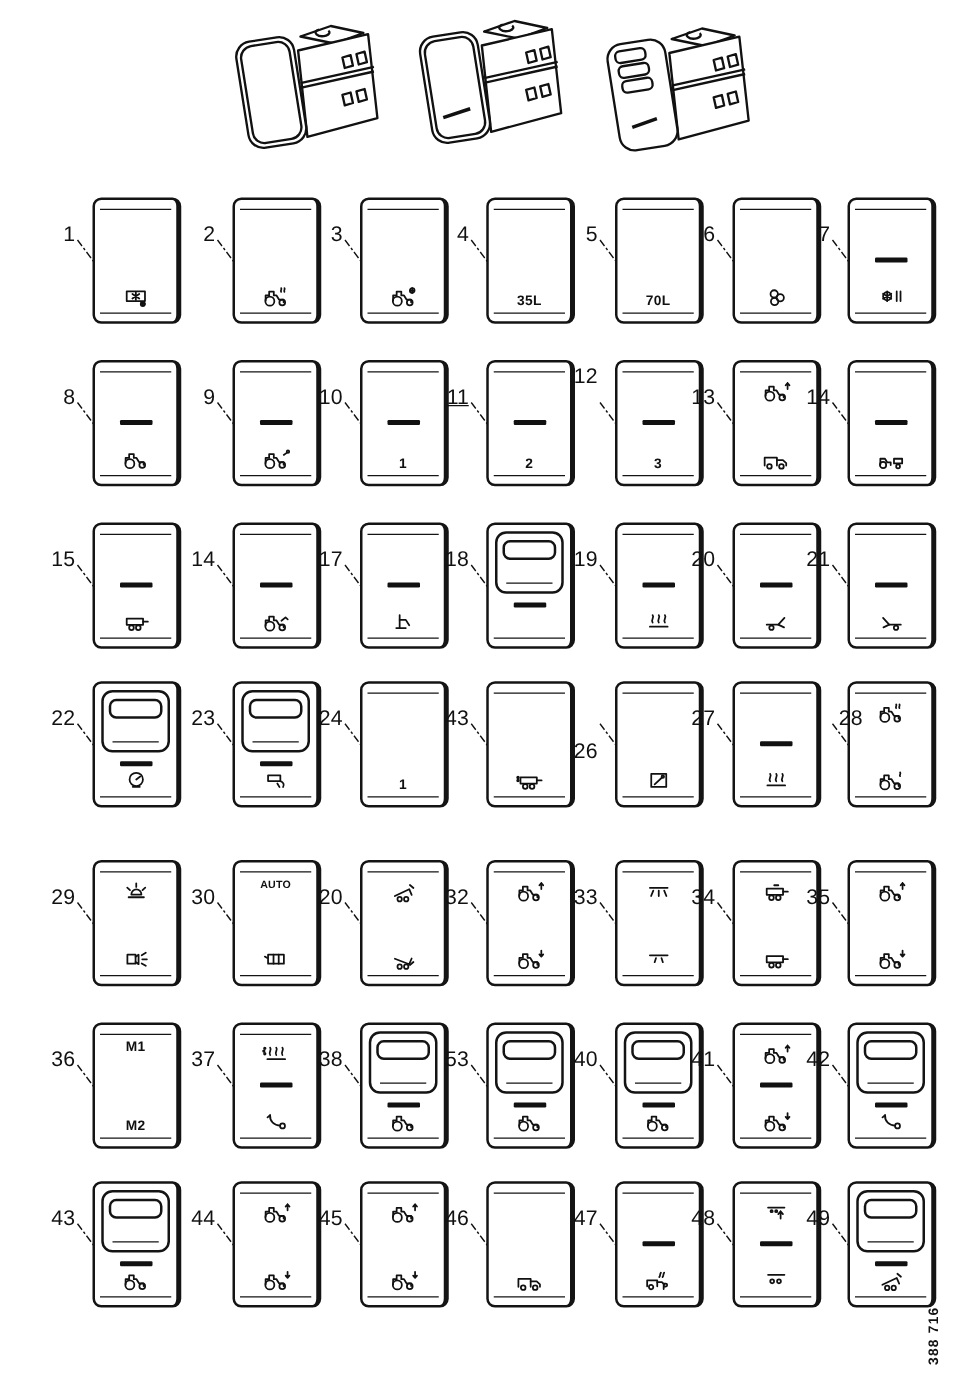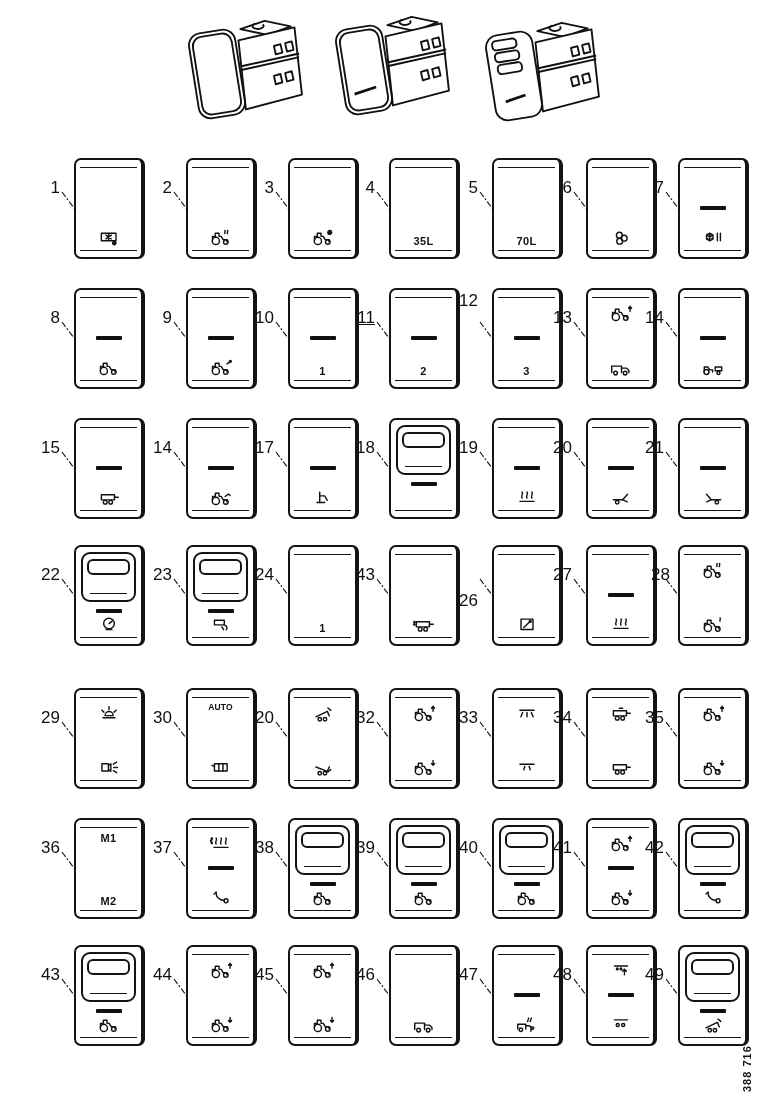--- a/index.html
+++ b/index.html
@@ -555,21 +555,21 @@
               <g fill="none" stroke="#111" stroke-width="1.3" stroke-linecap="round" stroke-linejoin="round">
                 <circle cx="6.3" cy="12.6" r="3.3"></circle>
                 <circle cx="15.4" cy="13.6" r="2.1"></circle>
                 <path d="M3.2 12.2V8.4h2.6V5.6h3.4v2.8h2l1.8 3h3.4v2"></path>
                 <path d="M17.5 3.4c.8 1-.8 1.8 0 2.8"></path>
               </g>
             </svg>
           </span>
         </div>
       </div>
-      <div class="num" style="left: 632px; top: 566px;">28</div>
+      <div class="num" style="left: 652px; top: 566px;">28</div>
       <div class="tile" style="left: 74px; top: 688px;">
         <div class="cell cell-top">
           <span class="icon">
             <svg viewBox="0 0 22 18" width="24" height="20">
               <g fill="none" stroke="#111" stroke-width="1.3" stroke-linecap="round" stroke-linejoin="round">
                 <path d="M7.4 11.4a3.7 3.7 0 0 1 7.4 0z"></path>
                 <path d="M5.4 13.4h11.2"></path>
                 <path d="M4.4 6.4l2 1.8M17.6 6.4l-2 1.8M11 3.2v2.6"></path>
               </g>
             </svg>
@@ -808,21 +808,21 @@
             <svg viewBox="0 0 22 18" width="24" height="20">
               <g fill="none" stroke="#111" stroke-width="1.3" stroke-linecap="round" stroke-linejoin="round">
                 <circle cx="6.3" cy="12.6" r="3.3"></circle>
                 <circle cx="15.4" cy="13.6" r="2.1"></circle>
                 <path d="M3.2 12.2V8.4h2.6V5.6h3.4v2.8h2l1.8 3h3.4v2"></path>
               </g>
             </svg>
           </span>
         </div>
       </div>
-      <div class="num" style="left: 337px; top: 839px;">39</div>
+      <div class="num" style="left: 337px; top: 839px;">53</div>
       <div class="tile guard" style="left: 492px; top: 818px;">
         <div class="cover">
           <span class="cover-bar"></span>
         </div>
         <div class="cell cell-mid">
           <span class="dash"></span>
         </div>
         <div class="cell cell-bot">
           <span class="icon">
             <svg viewBox="0 0 22 18" width="24" height="20">

